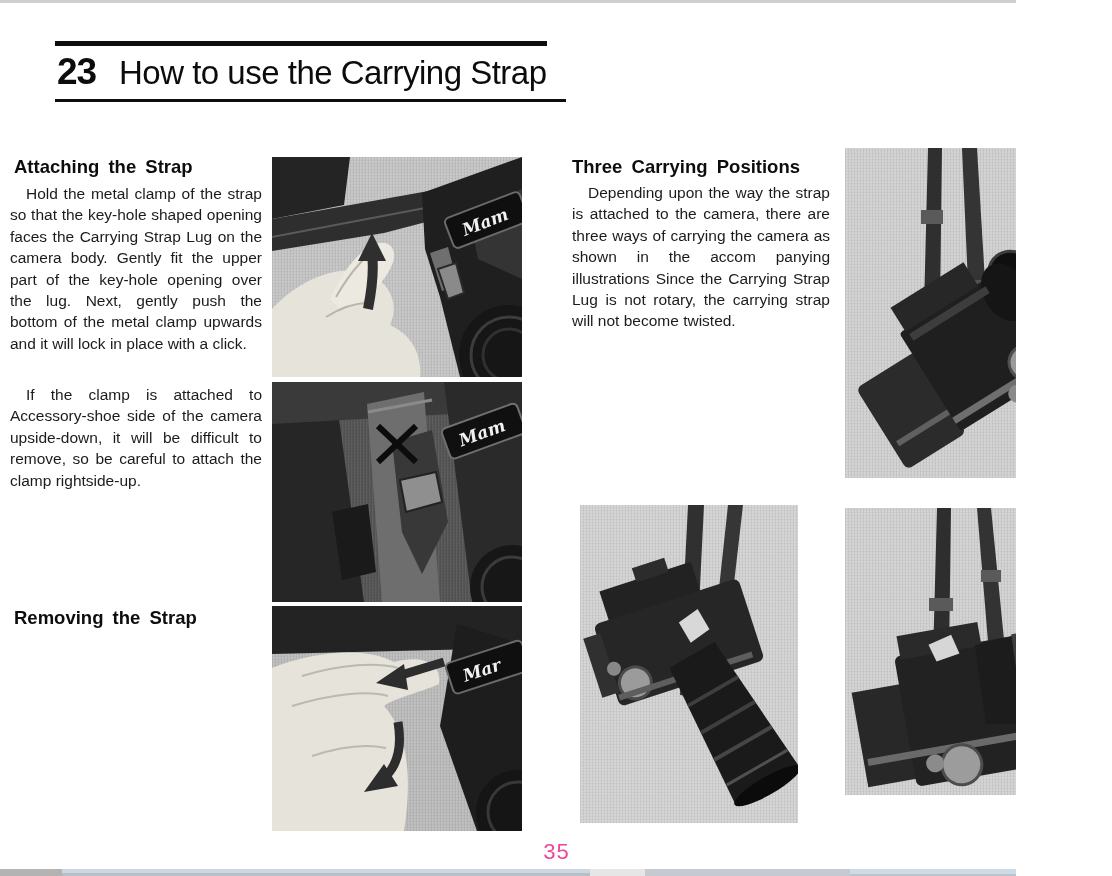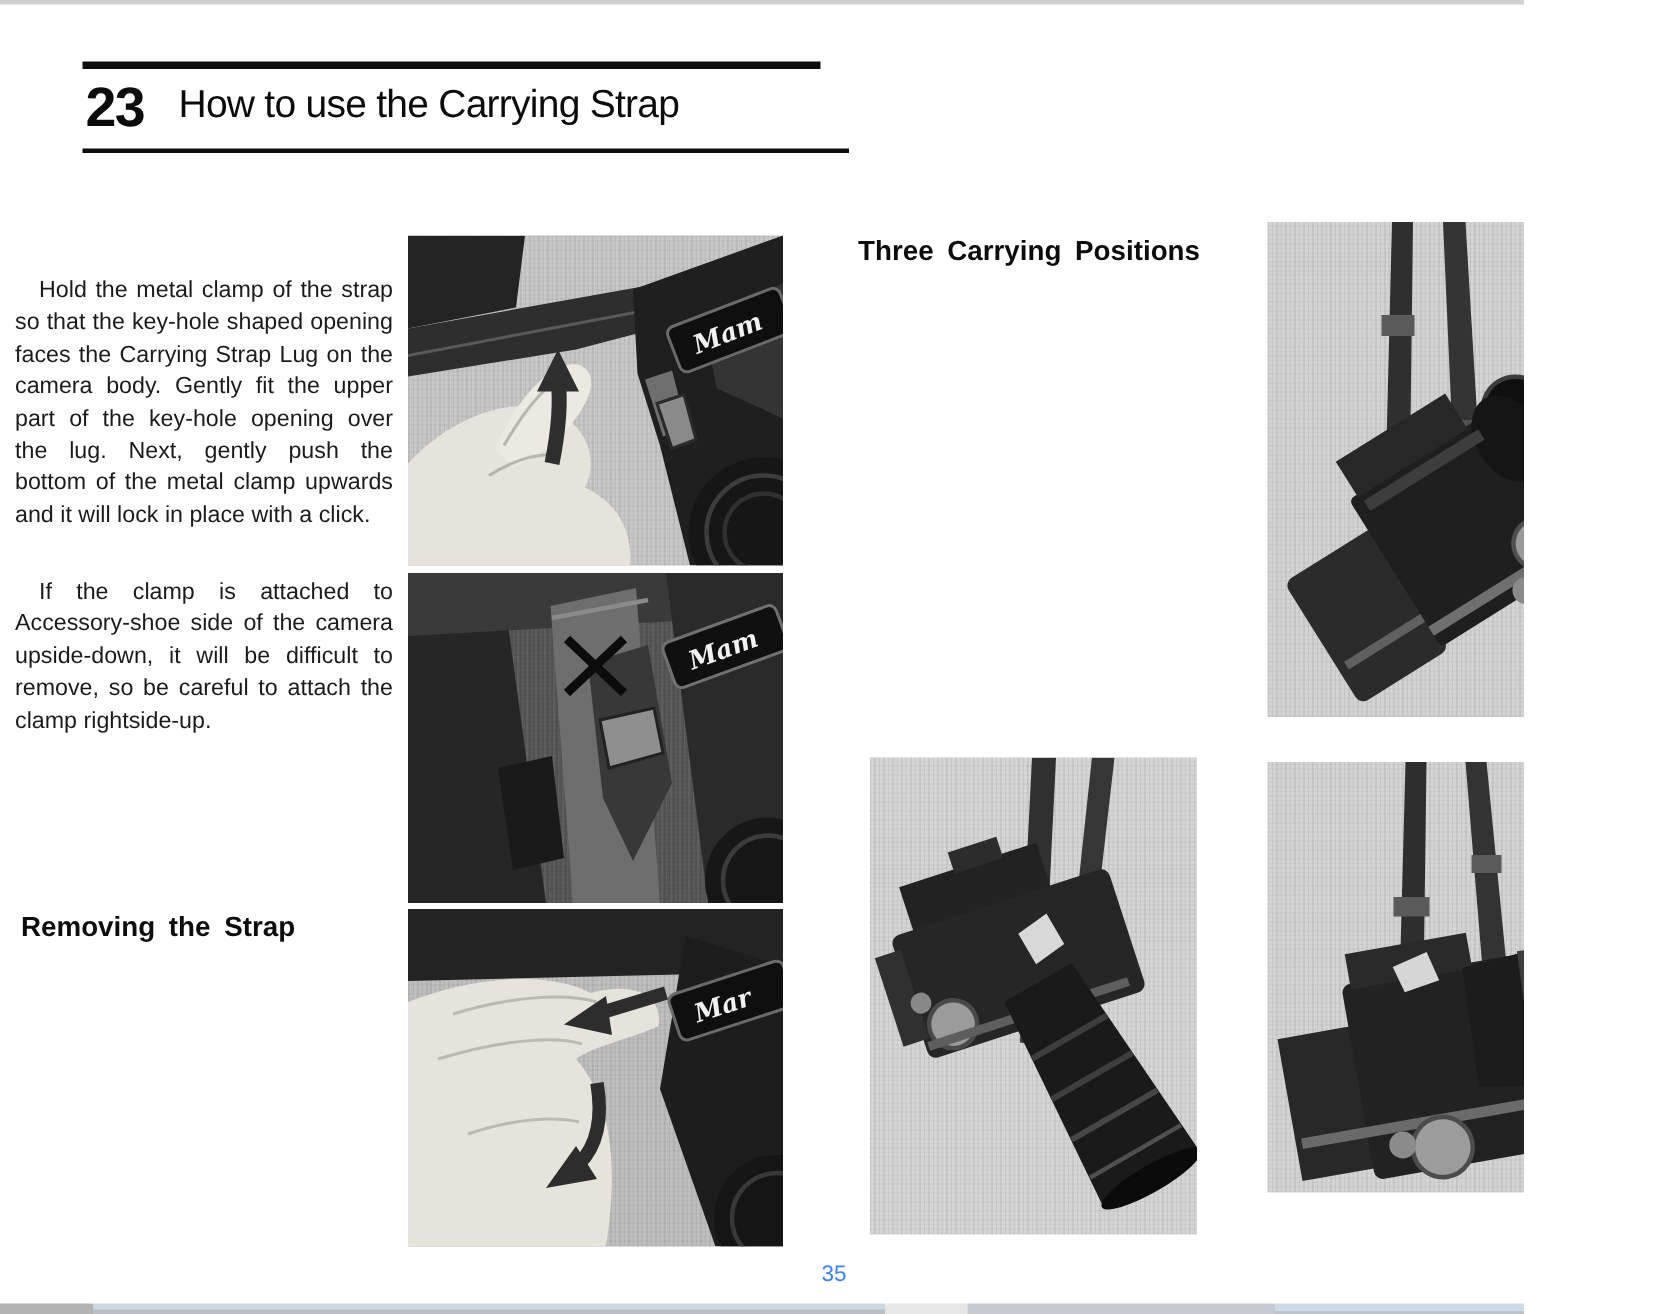--- a/index.html
+++ b/index.html
@@ -6,21 +6,21 @@
   html,body { width:1112px; height:876px; }
   body { font-family:"Liberation Sans", sans-serif; background:#ffffff; color:#161616; }
   .page { position:relative; width:1016px; height:876px; background:#ffffff; overflow:hidden; }
 
   .top-strip { position:absolute; left:0; top:0; width:1112px; height:3px; background:#cfcfcf; }
 
   
   .rule-top { position:absolute; left:55px; top:41px; width:492px; height:5px; background:#0e0e0e; }
   .rule-bottom { position:absolute; left:55px; top:99px; width:511px; height:3px; background:#0e0e0e; }
   .chapter-num { position:absolute; left:57px; top:51px; font-size:37px; font-weight:700; letter-spacing:-1px; color:#0c0c0c; }
-  .chapter-title { position:absolute; left:119px; top:54px; font-size:26px; font-weight:500; letter-spacing:-0.5px; color:#0c0c0c; }
+  .chapter-title { position:absolute; left:119px; top:54px; font-size:33px; font-weight:500; letter-spacing:-0.5px; color:#0c0c0c; }
 
   
   .col-heading { position:absolute; font-size:18.5px; font-weight:700; word-spacing:4px; color:#0d0d0d; }
   .body-para { position:absolute; font-size:15.5px; line-height:21.4px; text-align:justify; text-indent:16px; color:#1b1b1b; }
   #h-attach { left:14px; top:156px; }
   #p-attach-1 { left:10px; top:183px; width:252px; }
   #p-attach-2 { left:10px; top:384px; width:252px; }
   #h-remove { left:14px; top:607px; }
   #p-remove-1 { left:10px; top:634px; width:252px; }
   #h-positions { left:572px; top:156px;text-align:right; }
@@ -35,45 +35,47 @@
   #photo2 { left:272px; top:382px; width:250px; height:220px; background-color:#565656; }
   #photo3 { left:272px; top:606px; width:250px; height:225px; background-color:#bdbdbd; }
   #photo4 { left:845px; top:148px; width:267px; height:330px; background-color:#d2d2d2; }
   #photo5 { left:580px; top:505px; width:218px; height:318px; background-color:#d4d4d4; }
   #photo6 { left:845px; top:508px; width:255px; height:287px; background-color:#d3d3d3; }
   .photo svg { display:block; width:100%; height:100%; }
 
   .plate-text { font-family:"DejaVu Serif", serif; font-style:italic; font-weight:700; fill:#f2f2f2; }
 
   
-  .page-num { position:absolute; left:0; top:841px; width:1112px; text-align:center; font-size:15px; color:#3b82f6; }
+  .page-num { position:absolute; left:0; top:841px; width:1112px; text-align:center; font-size:22px; color:#ec4899;font-family:Liberation Mono, monospace; }
   .bottom-bar { position:absolute; left:0; bottom:0; width:1112px; height:7px; display:flex; }
   .bottom-bar .s1 { width:62px; background:#b3b3b3; }
   .bottom-bar .s2 { width:528px; background:#c9d8e2; border-bottom:3px solid #b9bfc4; }
   .bottom-bar .s3 { width:55px; background:#e6e6e6; }
   .bottom-bar .s4 { width:205px; background:#c4cad0; }
   .bottom-bar .s5 { flex:1; background:#ccdbe6; border-bottom:2px solid #bcc3c9; }
 </style>
 </head>
 <body>
 
 <div class="page">
 
   <div class="top-strip"></div>
 
   <div class="rule-top"></div>
   <div class="chapter-num">23</div>
   <div class="chapter-title">How to use the Carrying Strap</div>
   <div class="rule-bottom"></div>
 
+  <div class="col-heading" id="h-attach">Attaching the Strap</div>
   <div class="body-para" id="p-attach-2">If the clamp is attached to Accessory-shoe side of the camera upside-down, it will be difficult to remove, so be careful to attach the clamp rightside-up.</div>
   <div class="body-para" id="p-attach-1">Hold the metal clamp of the strap so that the key-hole shaped opening faces the Carrying Strap Lug on the camera body. Gently fit the upper part of the key-hole opening over the lug. Next, gently push the bottom of the metal clamp upwards and it will lock in place with a click.</div>
   <div class="col-heading" id="h-remove">Removing the Strap</div>
 
   <div class="col-heading" id="h-positions">Three Carrying Positions</div>
+  <div class="body-para" id="p-positions-1">Depending upon the way the strap is attached to the camera, there are three ways of carrying the camera as shown in the accom panying illustrations Since the Carrying Strap Lug is not rotary, the carrying strap will not become twisted.</div>
 
   <div class="photo grain" id="photo1">
     <svg viewBox="0 0 250 220" preserveAspectRatio="none">
       <polygon points="0,0 78,0 72,48 0,62" fill="#242424"></polygon>
       <polygon points="0,62 190,28 196,54 112,76 0,94" fill="#2e2e2e"></polygon>
       <line x1="0" y1="80" x2="190" y2="44" stroke="#5a5a5a" stroke-width="2"></line>
       <polygon points="150,36 250,0 250,220 188,220 168,140 153,92" fill="#1f1f1f"></polygon>
       <polygon points="196,54 250,32 250,122 206,102" fill="#343434"></polygon>
       <circle cx="237" cy="198" r="50" fill="#161616"></circle>
       <circle cx="237" cy="198" r="38" fill="none" stroke="#3c3c3c" stroke-width="3"></circle>

